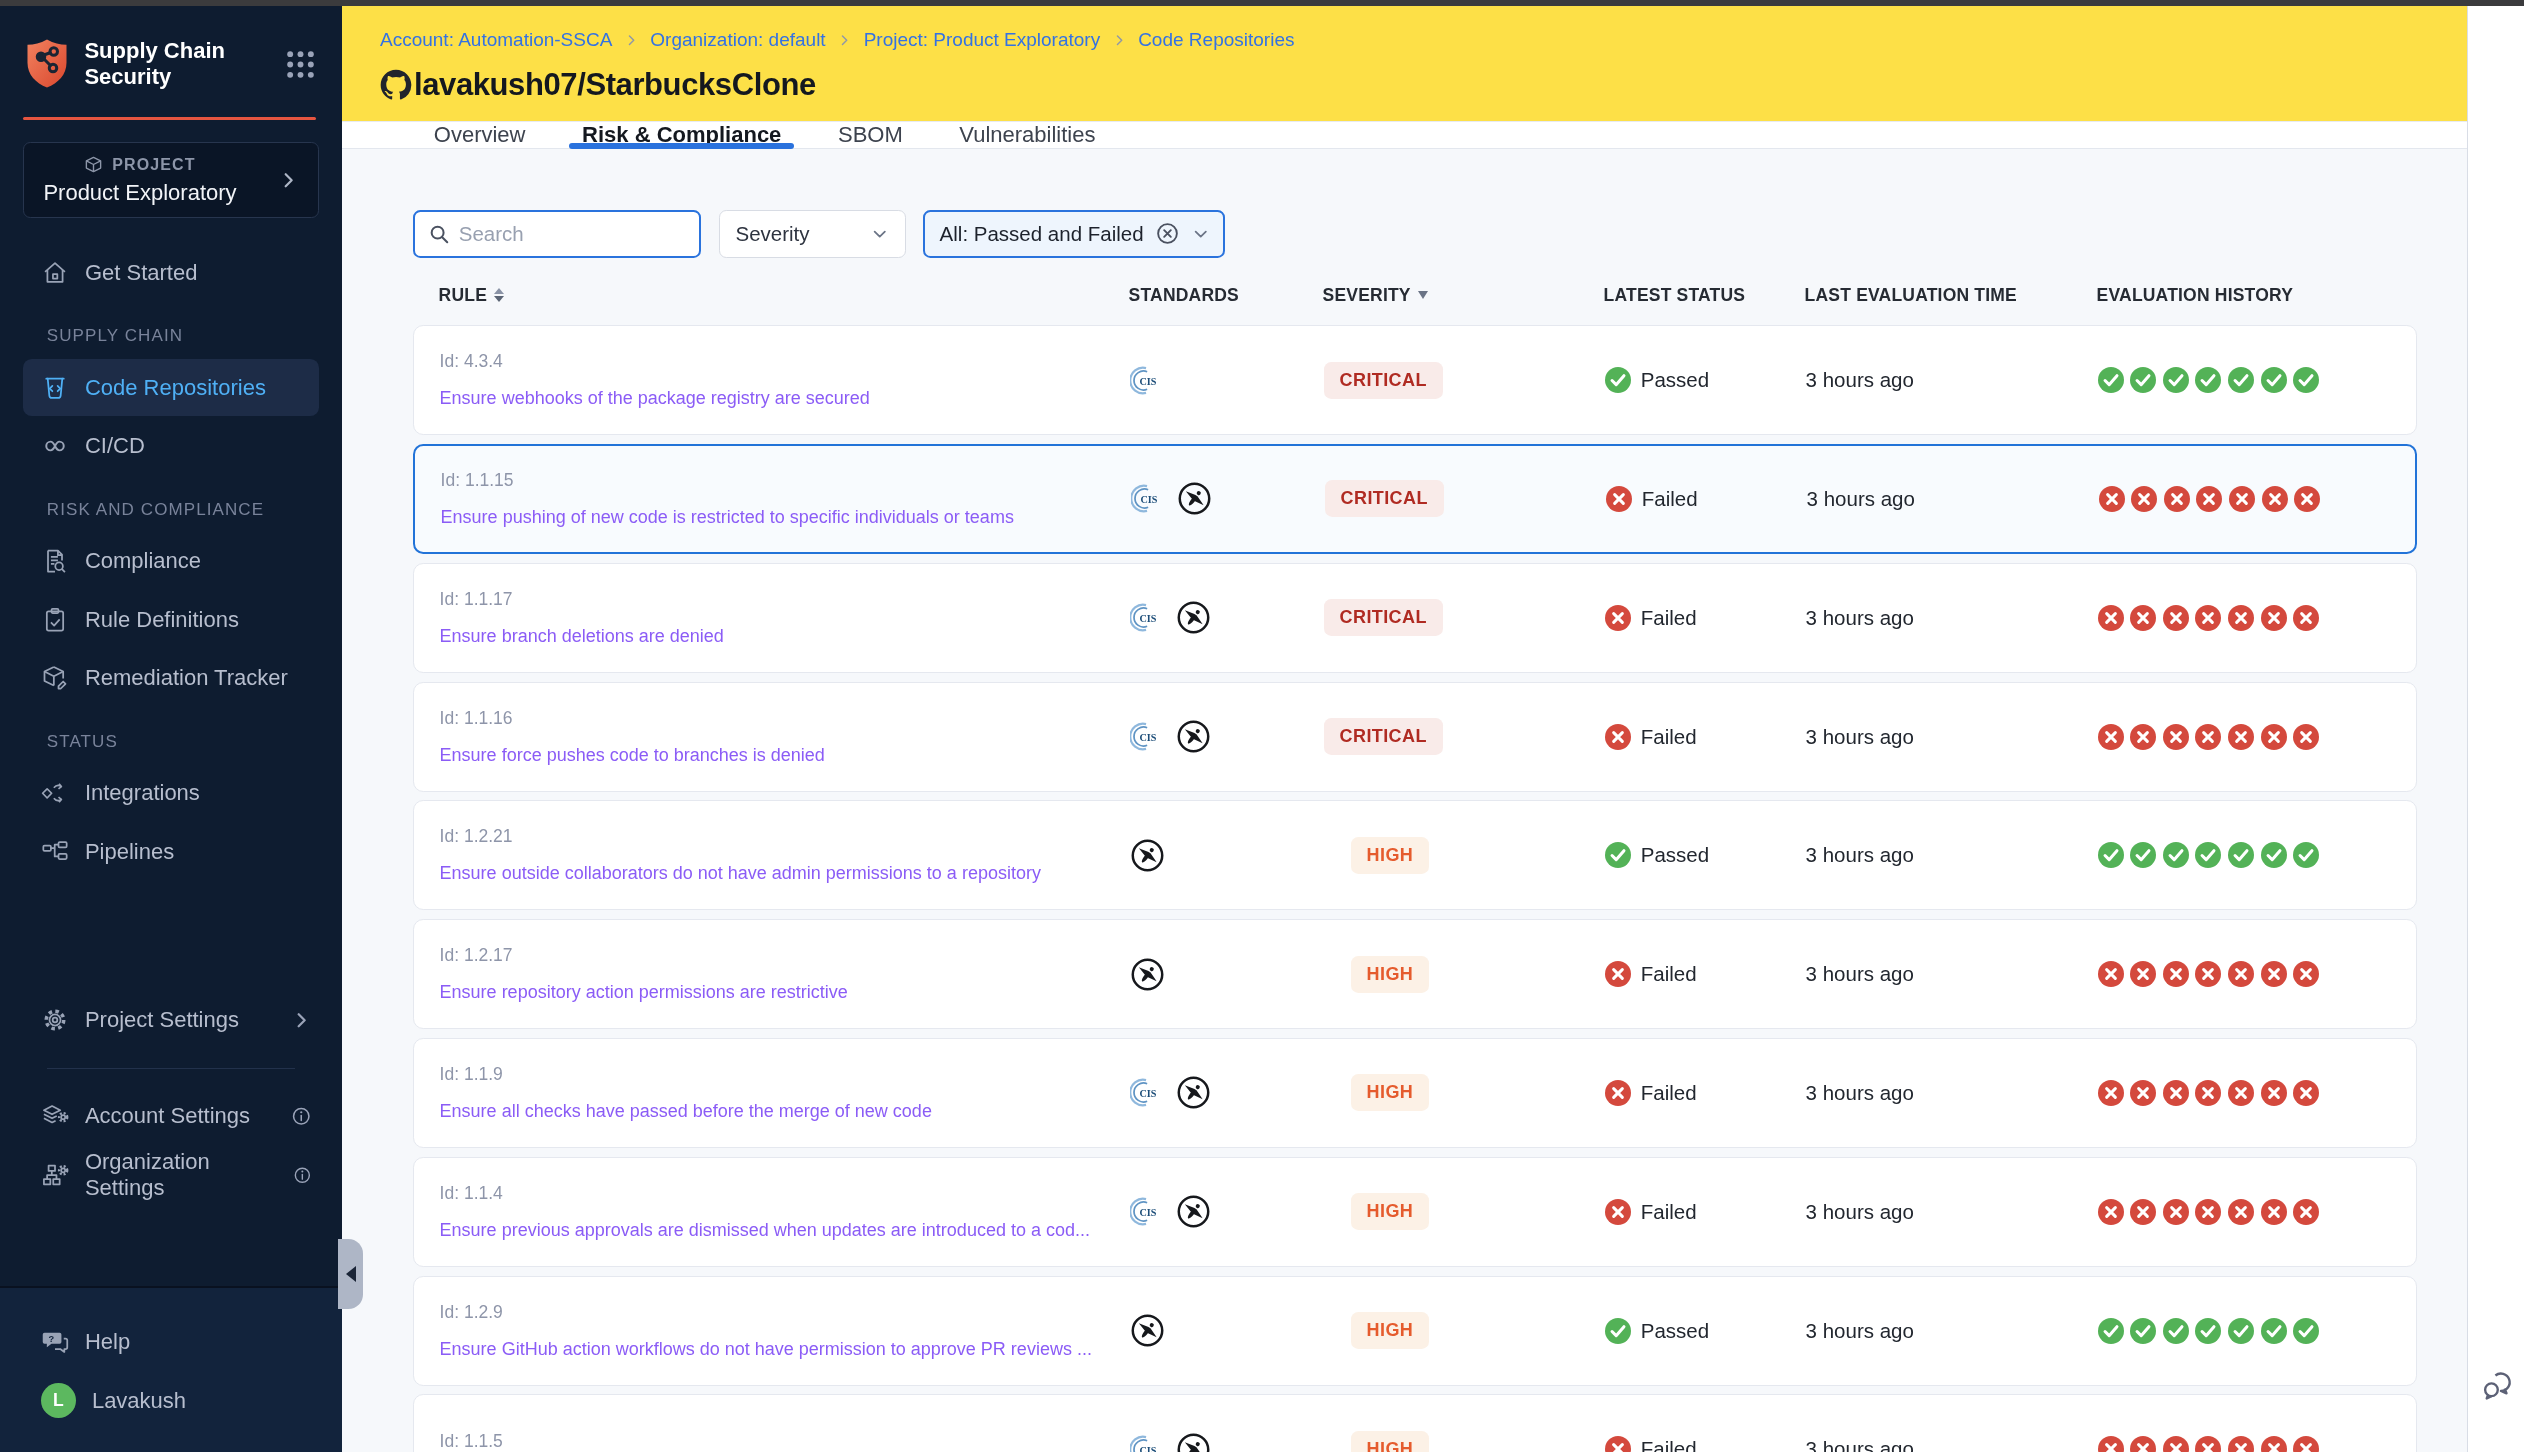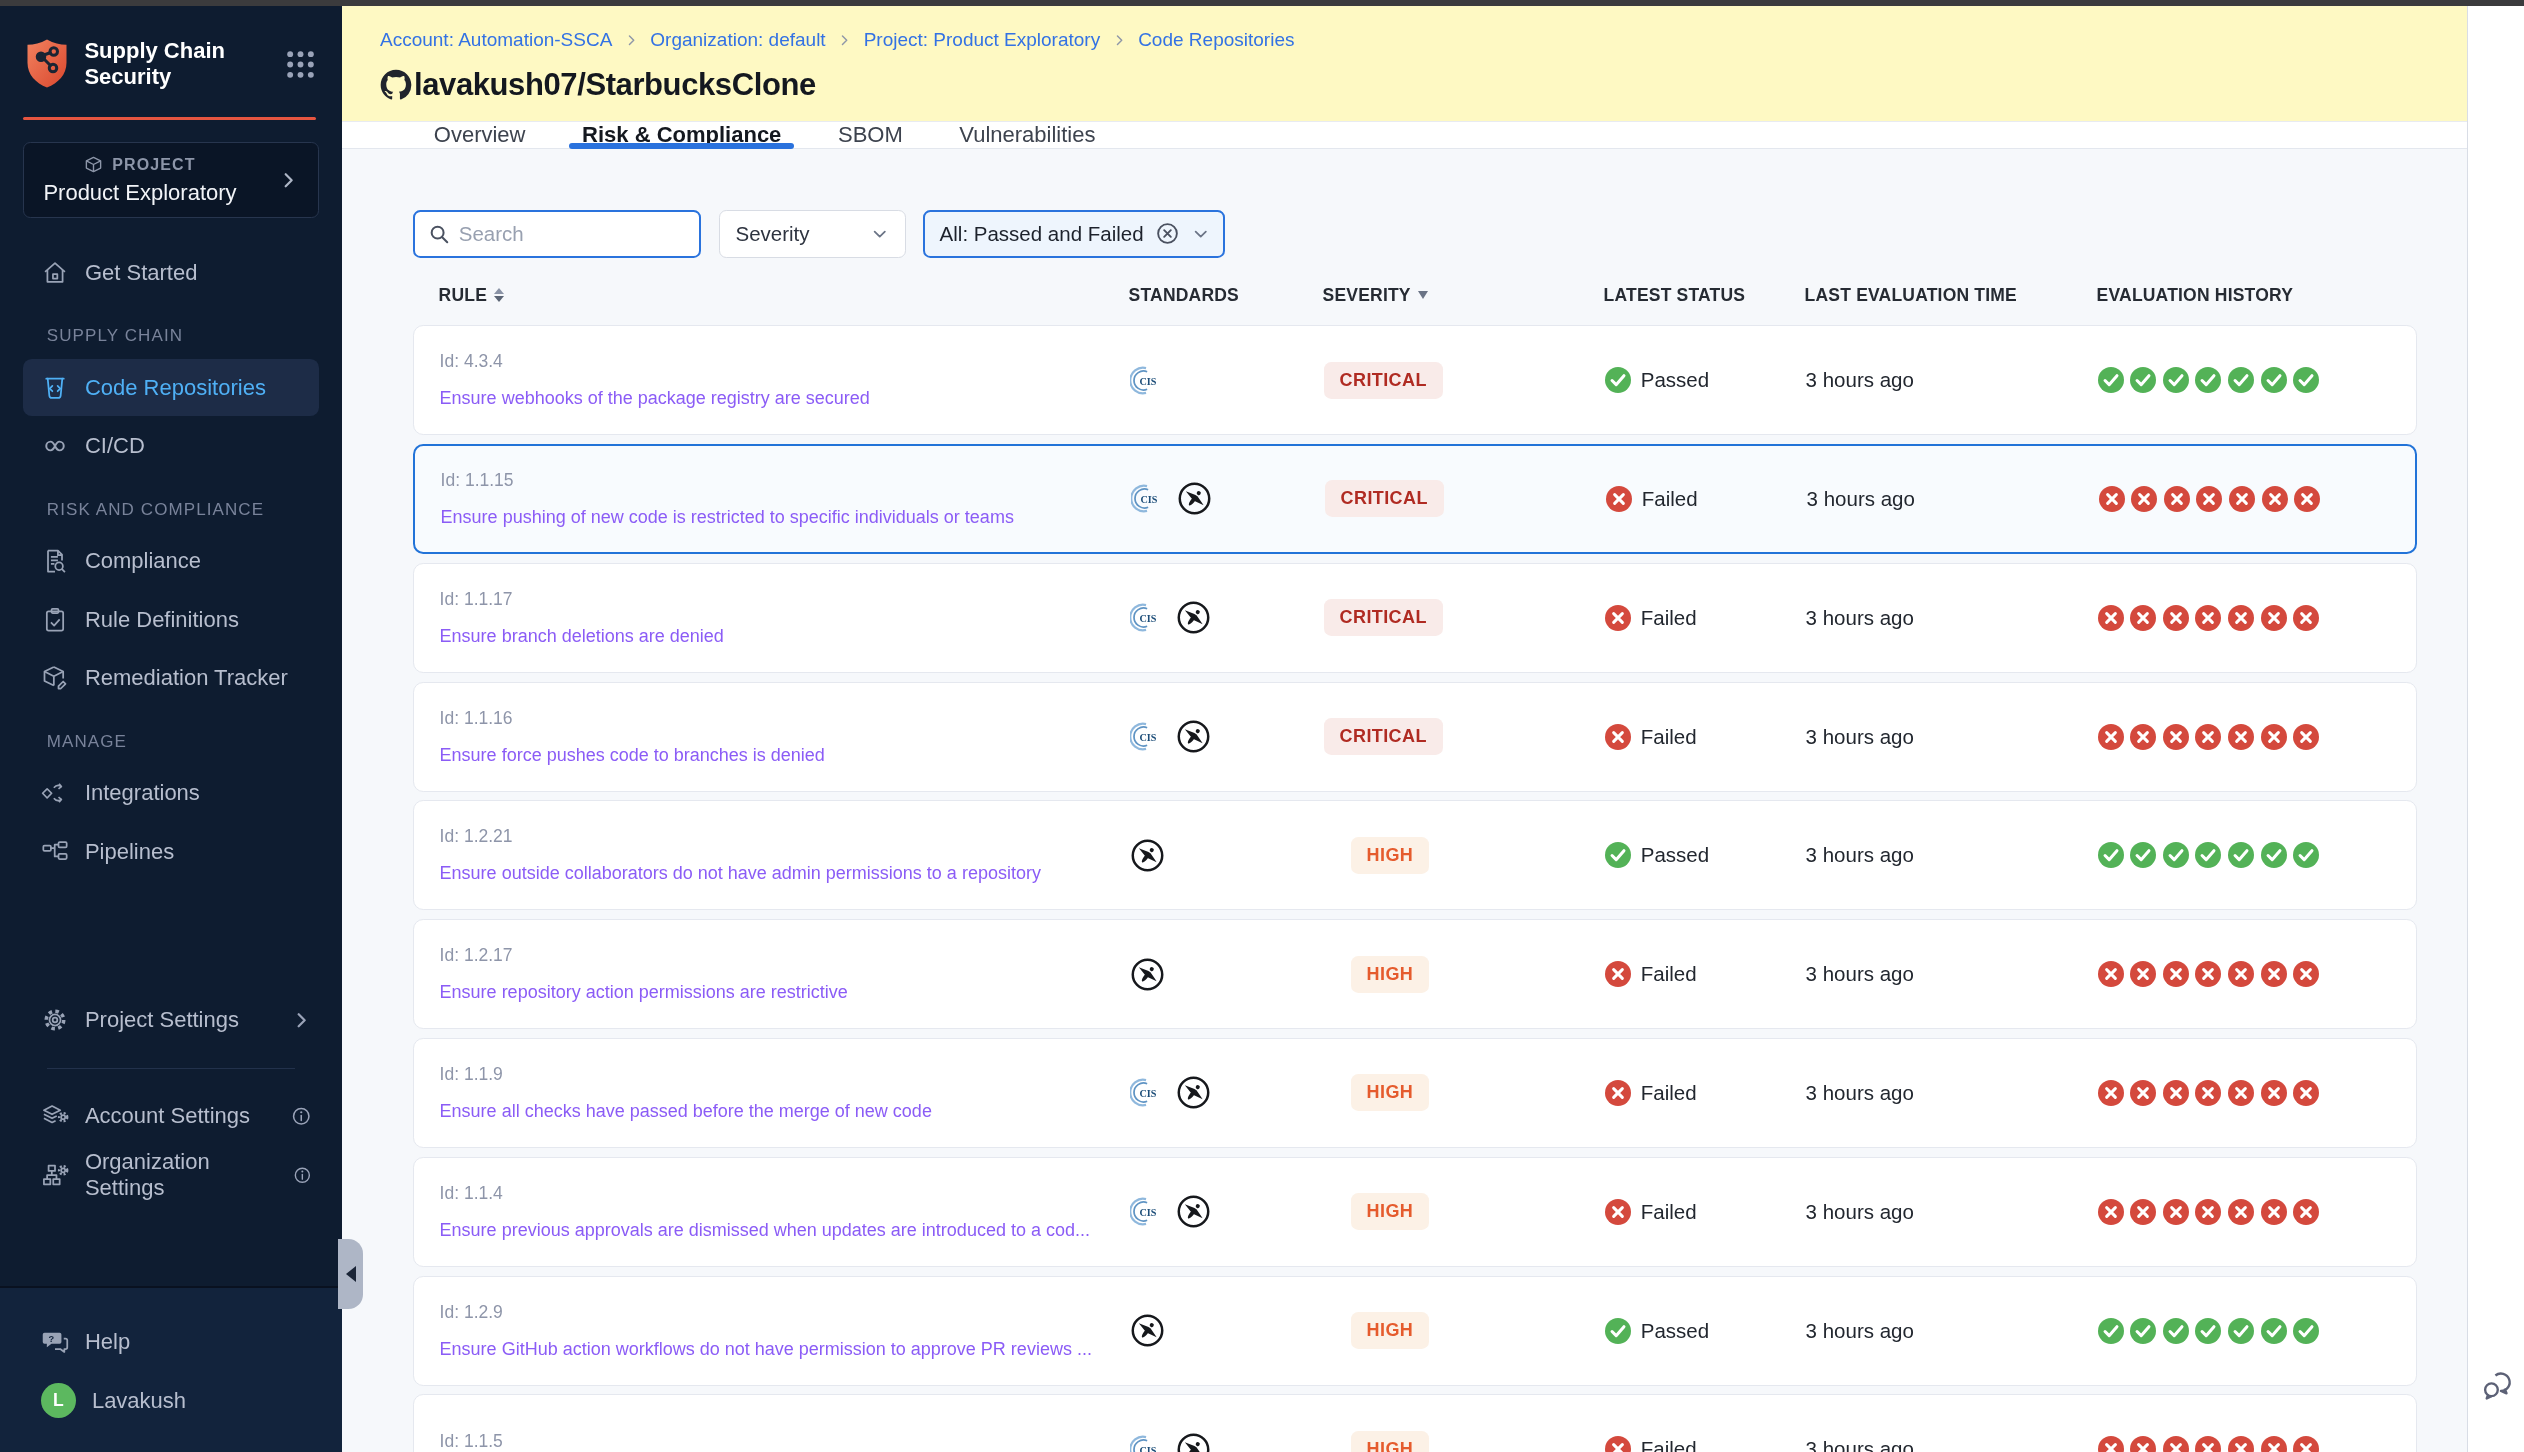--- a/index.html
+++ b/index.html
@@ -35,21 +35,21 @@
   .nav-divider { border-top:1.5px solid #22314b; margin:19px 23.4px; }
 
   .side-footer { margin-top:auto; background:#12233c; border-top:2.2px solid #091120; padding:26px 23.4px 0; height:167px; }
   .avatar { width:35px; height:35px; border-radius:50%; background:#5cb85f; color:#fff; font-size:17.5px; font-weight:bold; display:flex; align-items:center; justify-content:center; flex-shrink:0; }
 
   .collapse-handle { position:absolute; left:338px; top:1233px; width:25px; height:70px; background:#aeb6c6; border-radius:0 14.6px 14.6px 0; display:flex; align-items:center; justify-content:center; cursor:pointer; z-index:5; }
   .collapse-handle .tri { width:0; height:0; border-top:8px solid transparent; border-bottom:8px solid transparent; border-right:10.2px solid #1a2436; }
 
   
   .main { width:2125px; display:flex; flex-direction:column; background:#f6f8fb; }
-  .page-header { background:#fef9c3; padding:23.4px 29px 7.3px 38px; border-bottom:1.5px solid #e8ebf1; }
+  .page-header { background:#fde047; padding:23.4px 29px 7.3px 38px; border-bottom:1.5px solid #e8ebf1; }
   .breadcrumb { display:flex; align-items:center; gap:11.7px; font-size:19px; }
   .crumb { color:#3372e4; text-decoration:none; cursor:pointer; }
   .crumb-sep { width:14.6px; height:14.6px; color:#8f97a8; display:inline-flex; }
   .title-row { display:flex; align-items:center; gap:2px; margin-top:16px; padding-bottom:10.2px; }
   .gh-icon { width:32px; height:32px; color:#20242c; }
   .page-title { font-size:31px; font-weight:bold; color:#14181f; letter-spacing:-0.4px; }
 
   .tabs-row { background:#ffffff; height:66px; display:flex; align-items:center; padding-left:86px; border-bottom:1.5px solid #e3e7ee; }
   .tab { position:relative; font-size:22px; color:#3d434e; margin-right:45px; padding:0 5.8px; height:100%; display:flex; align-items:center; cursor:pointer; }
   .tab.active { color:#14181f; font-weight:bold; }
@@ -222,21 +222,21 @@
         <div class="nav-item">
           <span class="icon">
             <svg viewBox="0 0 48 48" fill="none" stroke="currentColor" stroke-width="3" stroke-linejoin="round">
               <path d="M22 5 38 13v12M22 5 6 13v16l16 8"></path>
               <path d="M6 13l16 8 16-8M22 21v16"></path>
               <path d="M30 38l8-8 4 4-8 8h-4z"></path>
             </svg>
           </span>
           <span>Remediation Tracker</span>
         </div>
-        <div class="nav-heading">MANAGE</div>
+        <div class="nav-heading">STATUS</div>
         <div class="nav-item">
           <span class="icon">
             <svg viewBox="0 0 48 48" fill="none" stroke="currentColor" stroke-width="2.8" stroke-linejoin="round">
               <rect x="5" y="19" width="11" height="11" transform="rotate(45 10.5 24.5)"></rect>
               <path d="M22 15c4-5 9-5 13-2M31 8l4 5-5 4M22 33c4 5 9 5 13 2M31 40l4-5-5-4"></path>
             </svg>
           </span>
           <span>Integrations</span>
         </div>
         <div class="nav-item">

